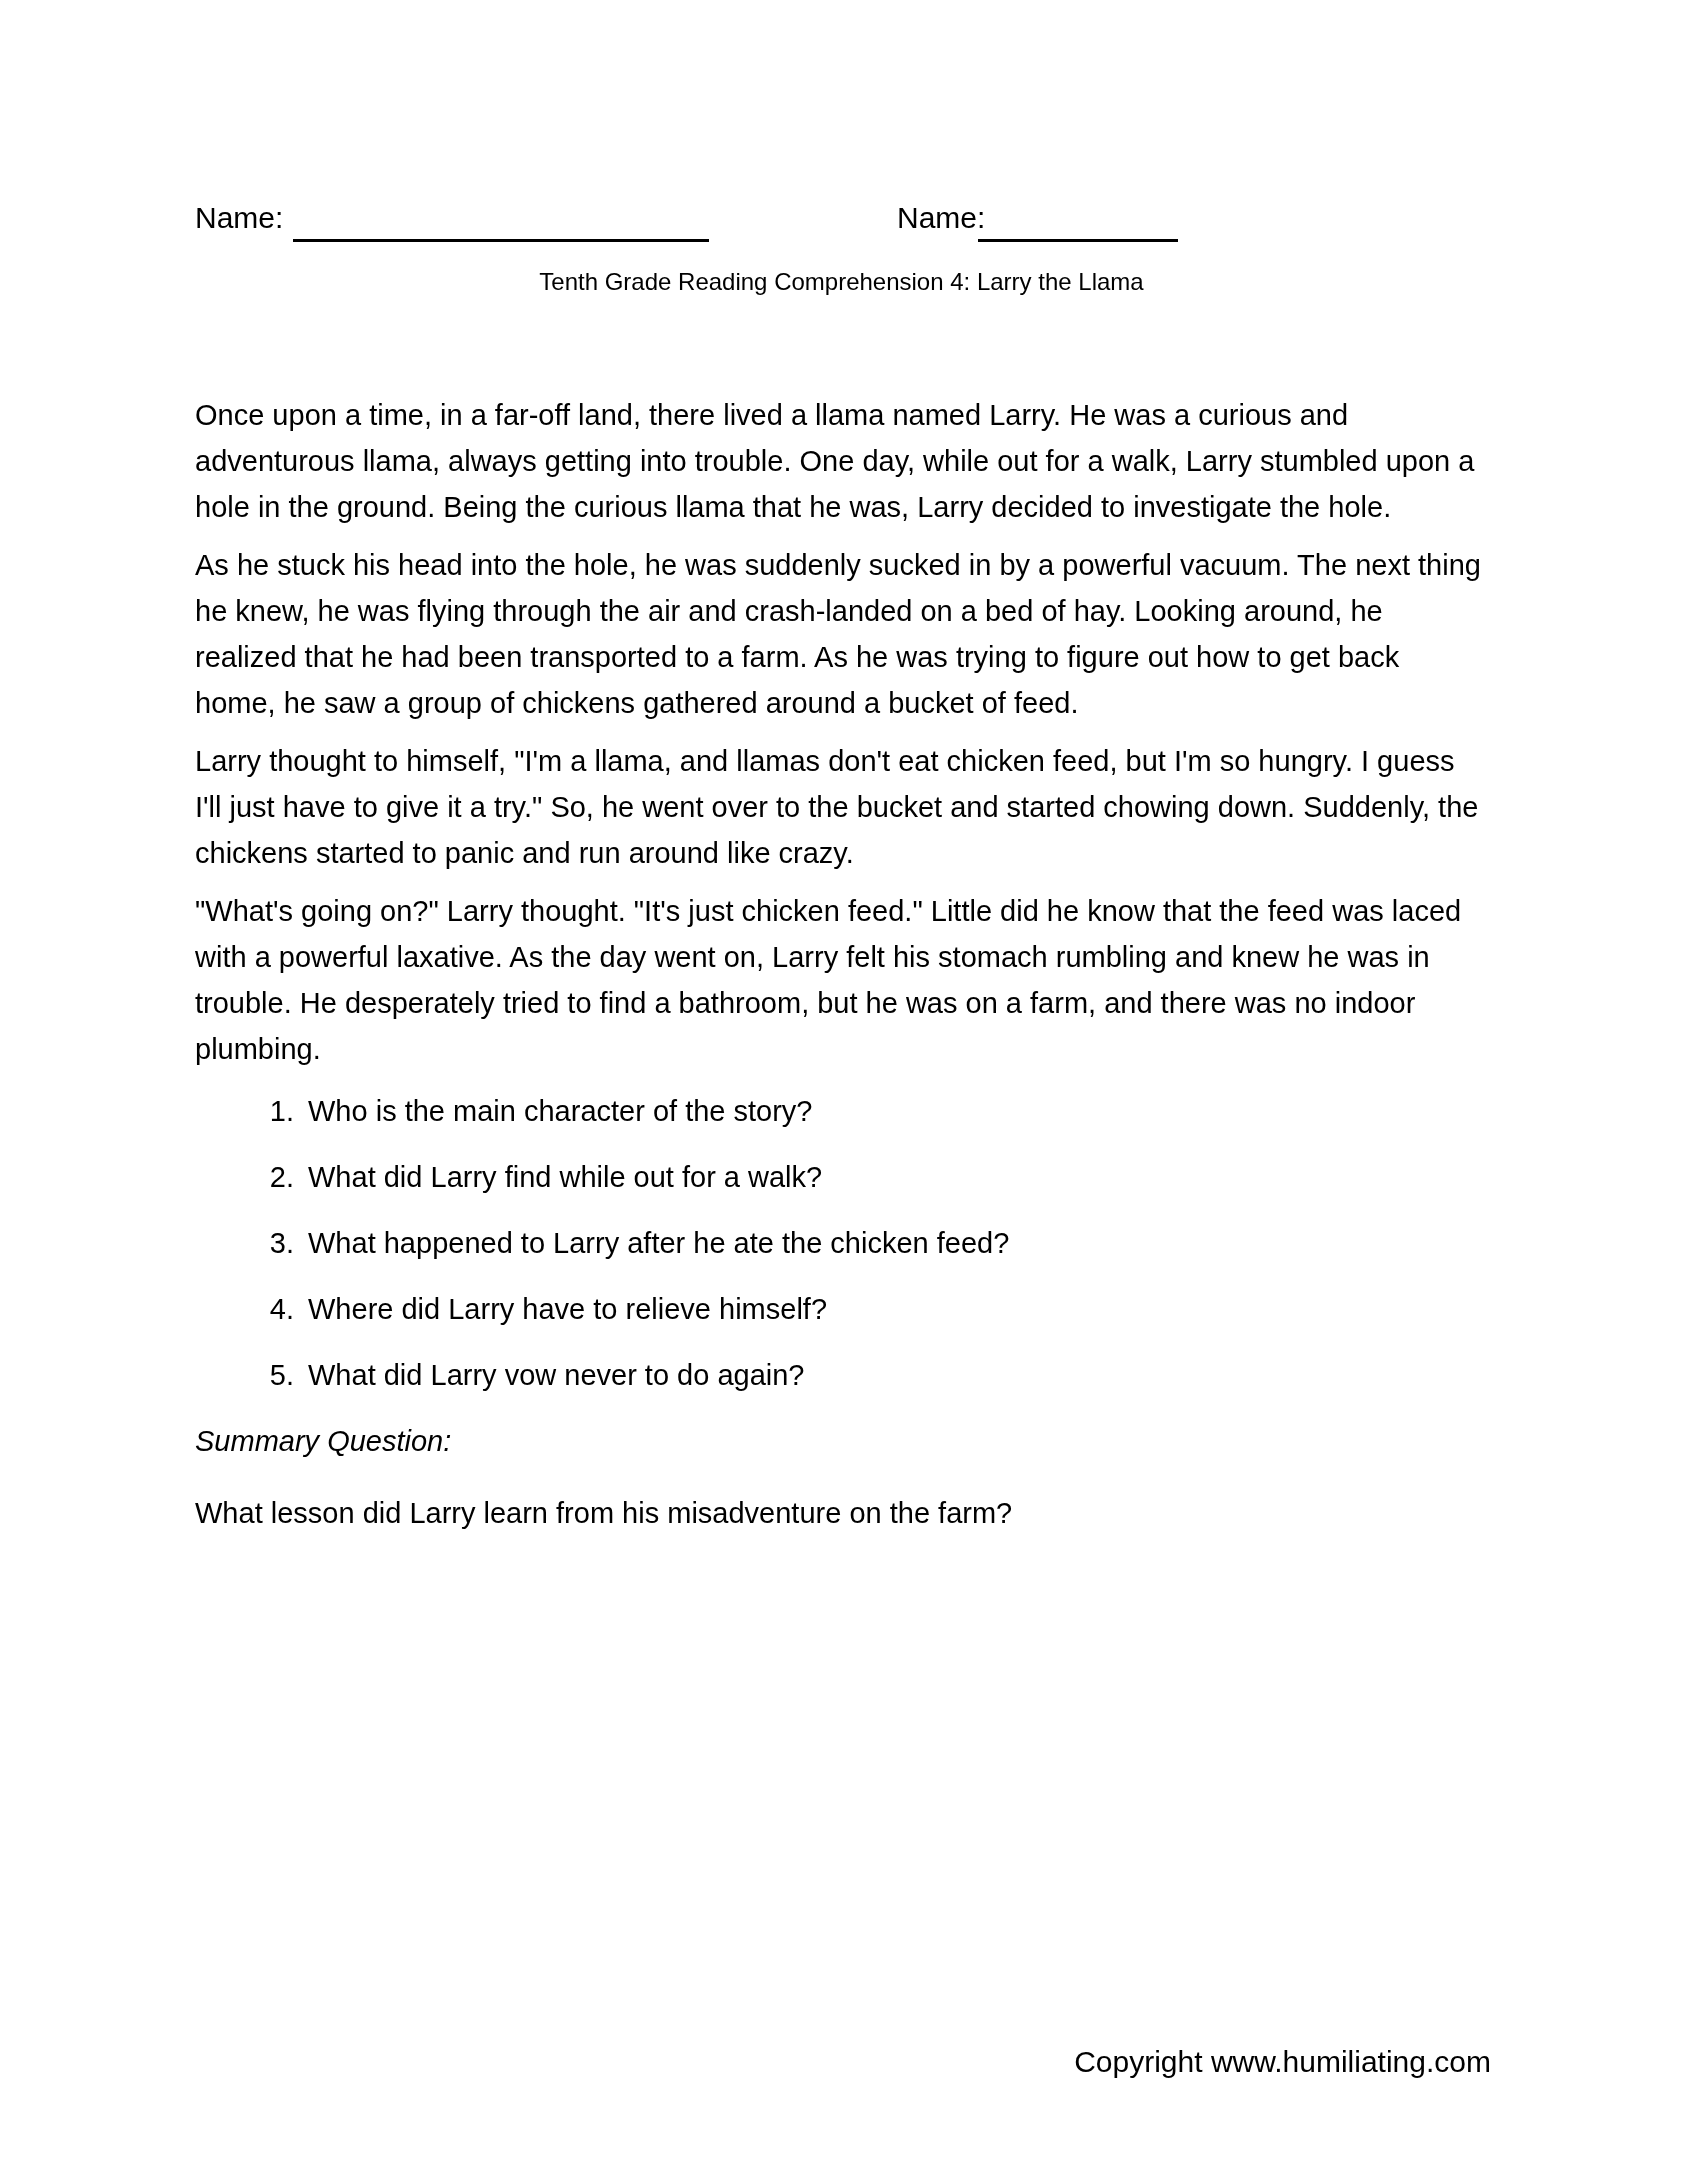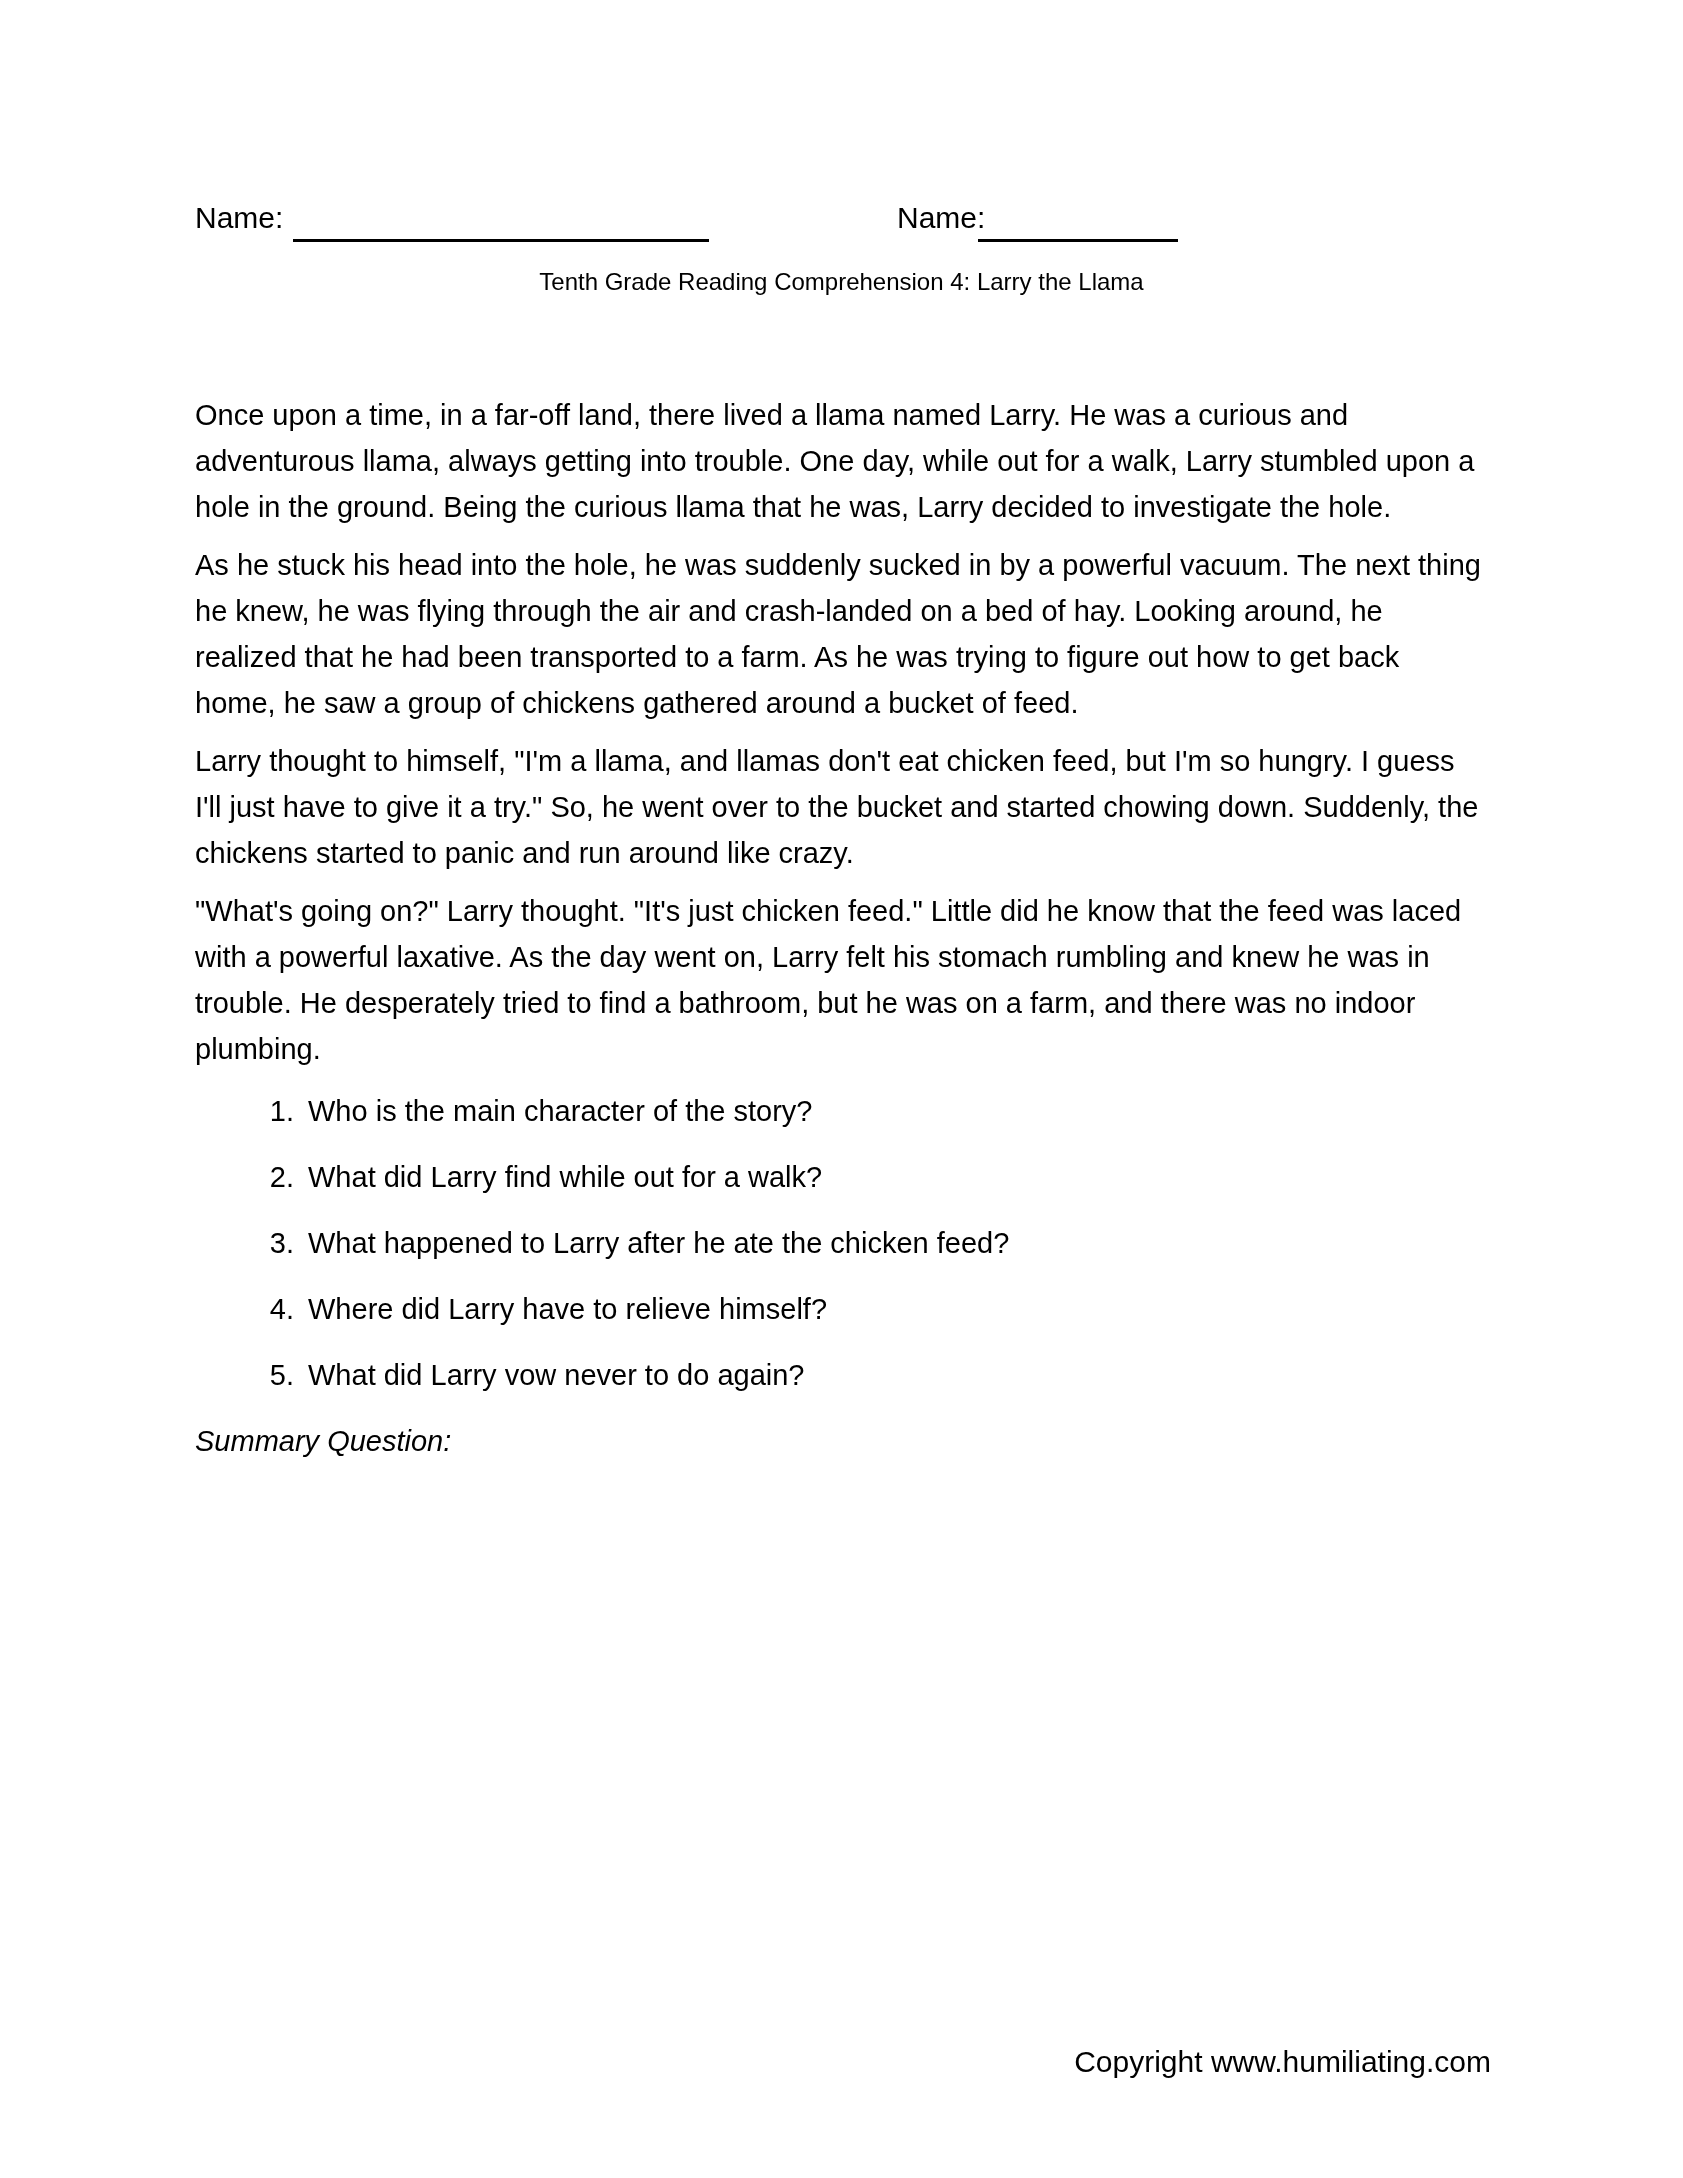--- a/index.html
+++ b/index.html
@@ -97,18 +97,19 @@
 
     <ol class="questions-list">
       <li>Who is the main character of the story?</li>
       <li>What did Larry find while out for a walk?</li>
       <li>What happened to Larry after he ate the chicken feed?</li>
       <li>Where did Larry have to relieve himself?</li>
       <li>What did Larry vow never to do again?</li>
     </ol>
 
     <p class="summary-heading">Summary Question:</p>
+    <p class="summary-question">What lesson did Larry learn from his misadventure on the farm?</p>
   </div>
 
   <div class="footer">Copyright www.humiliating.com</div>
 
 </div>
 
 
 </body></html>

